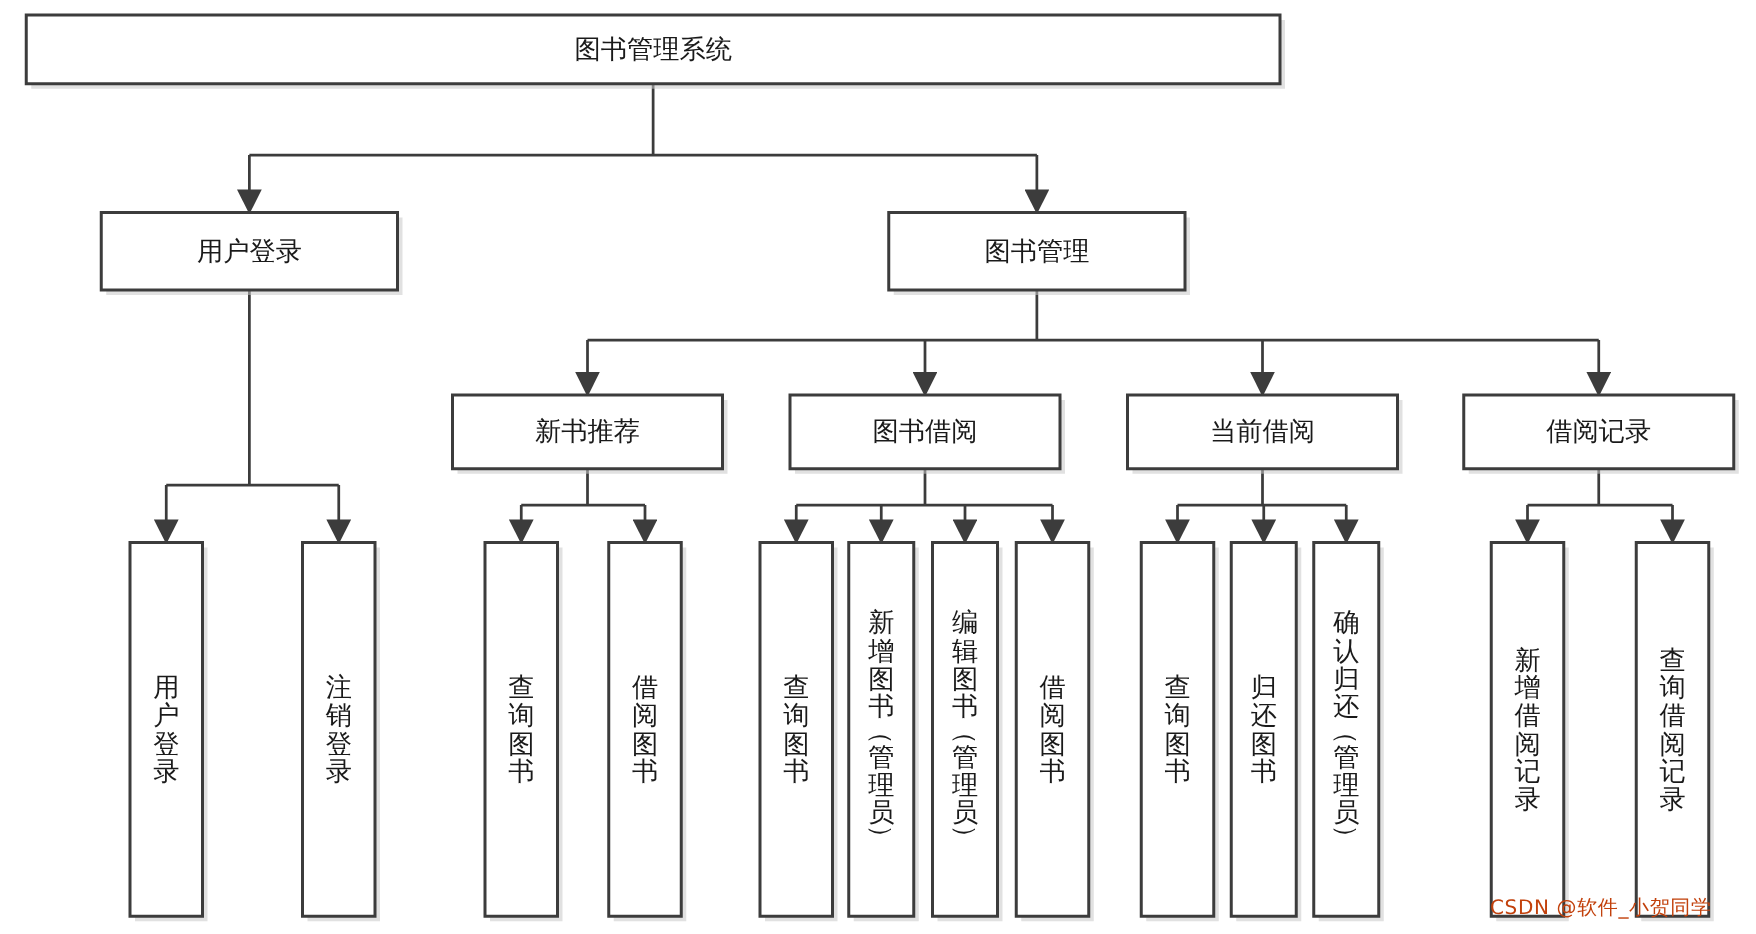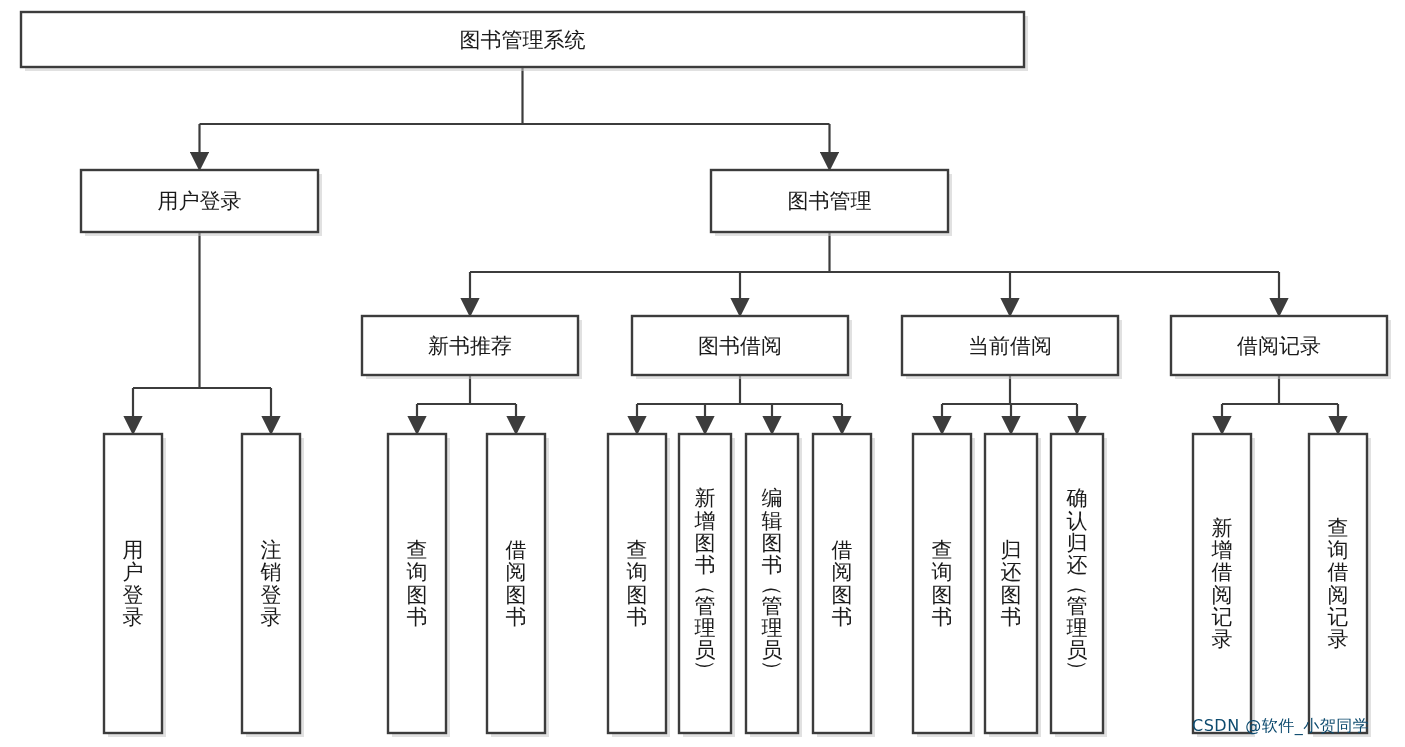--- a/index.html
+++ b/index.html
@@ -62,21 +62,21 @@
     line-height: 1.06;
     color: #1a1a1a;
     pointer-events: none;
     text-align: center;
   }
   .node-label-v span { display: block; }
   .watermark {
     position: absolute;
     font-family: "DejaVu Sans", "Liberation Sans", sans-serif;
     font-size: 16px;
-    color: #0c4a6e;
+    color: #c2410c;
     white-space: nowrap;
     letter-spacing: 0.5px;
   }
 </style>
 </head>
 <body>
 
 <div id="diagram-root">
 
   <svg class="flow" viewBox="0 0 1405 747">

